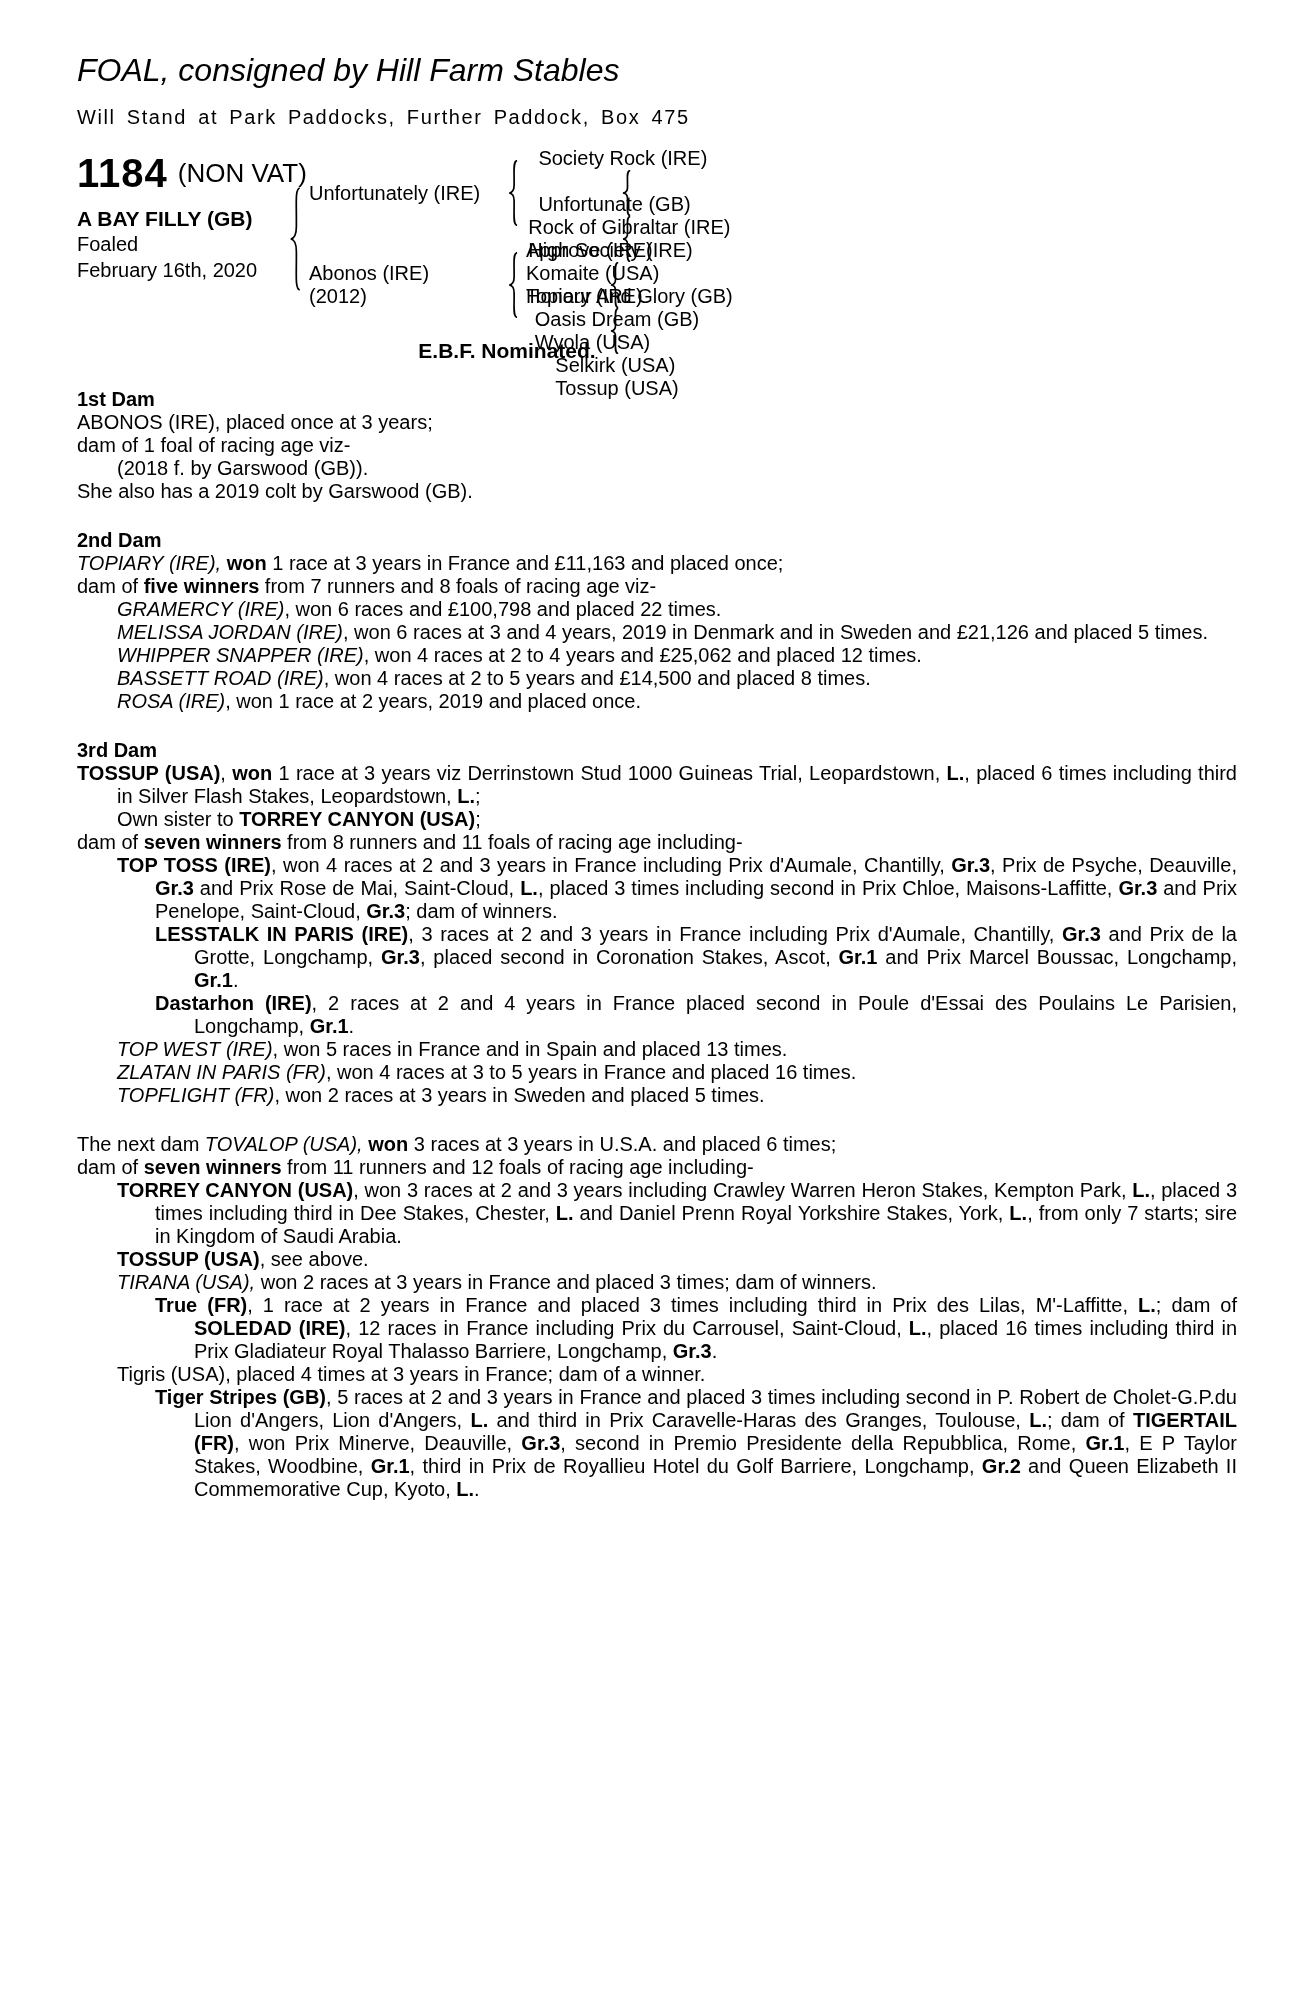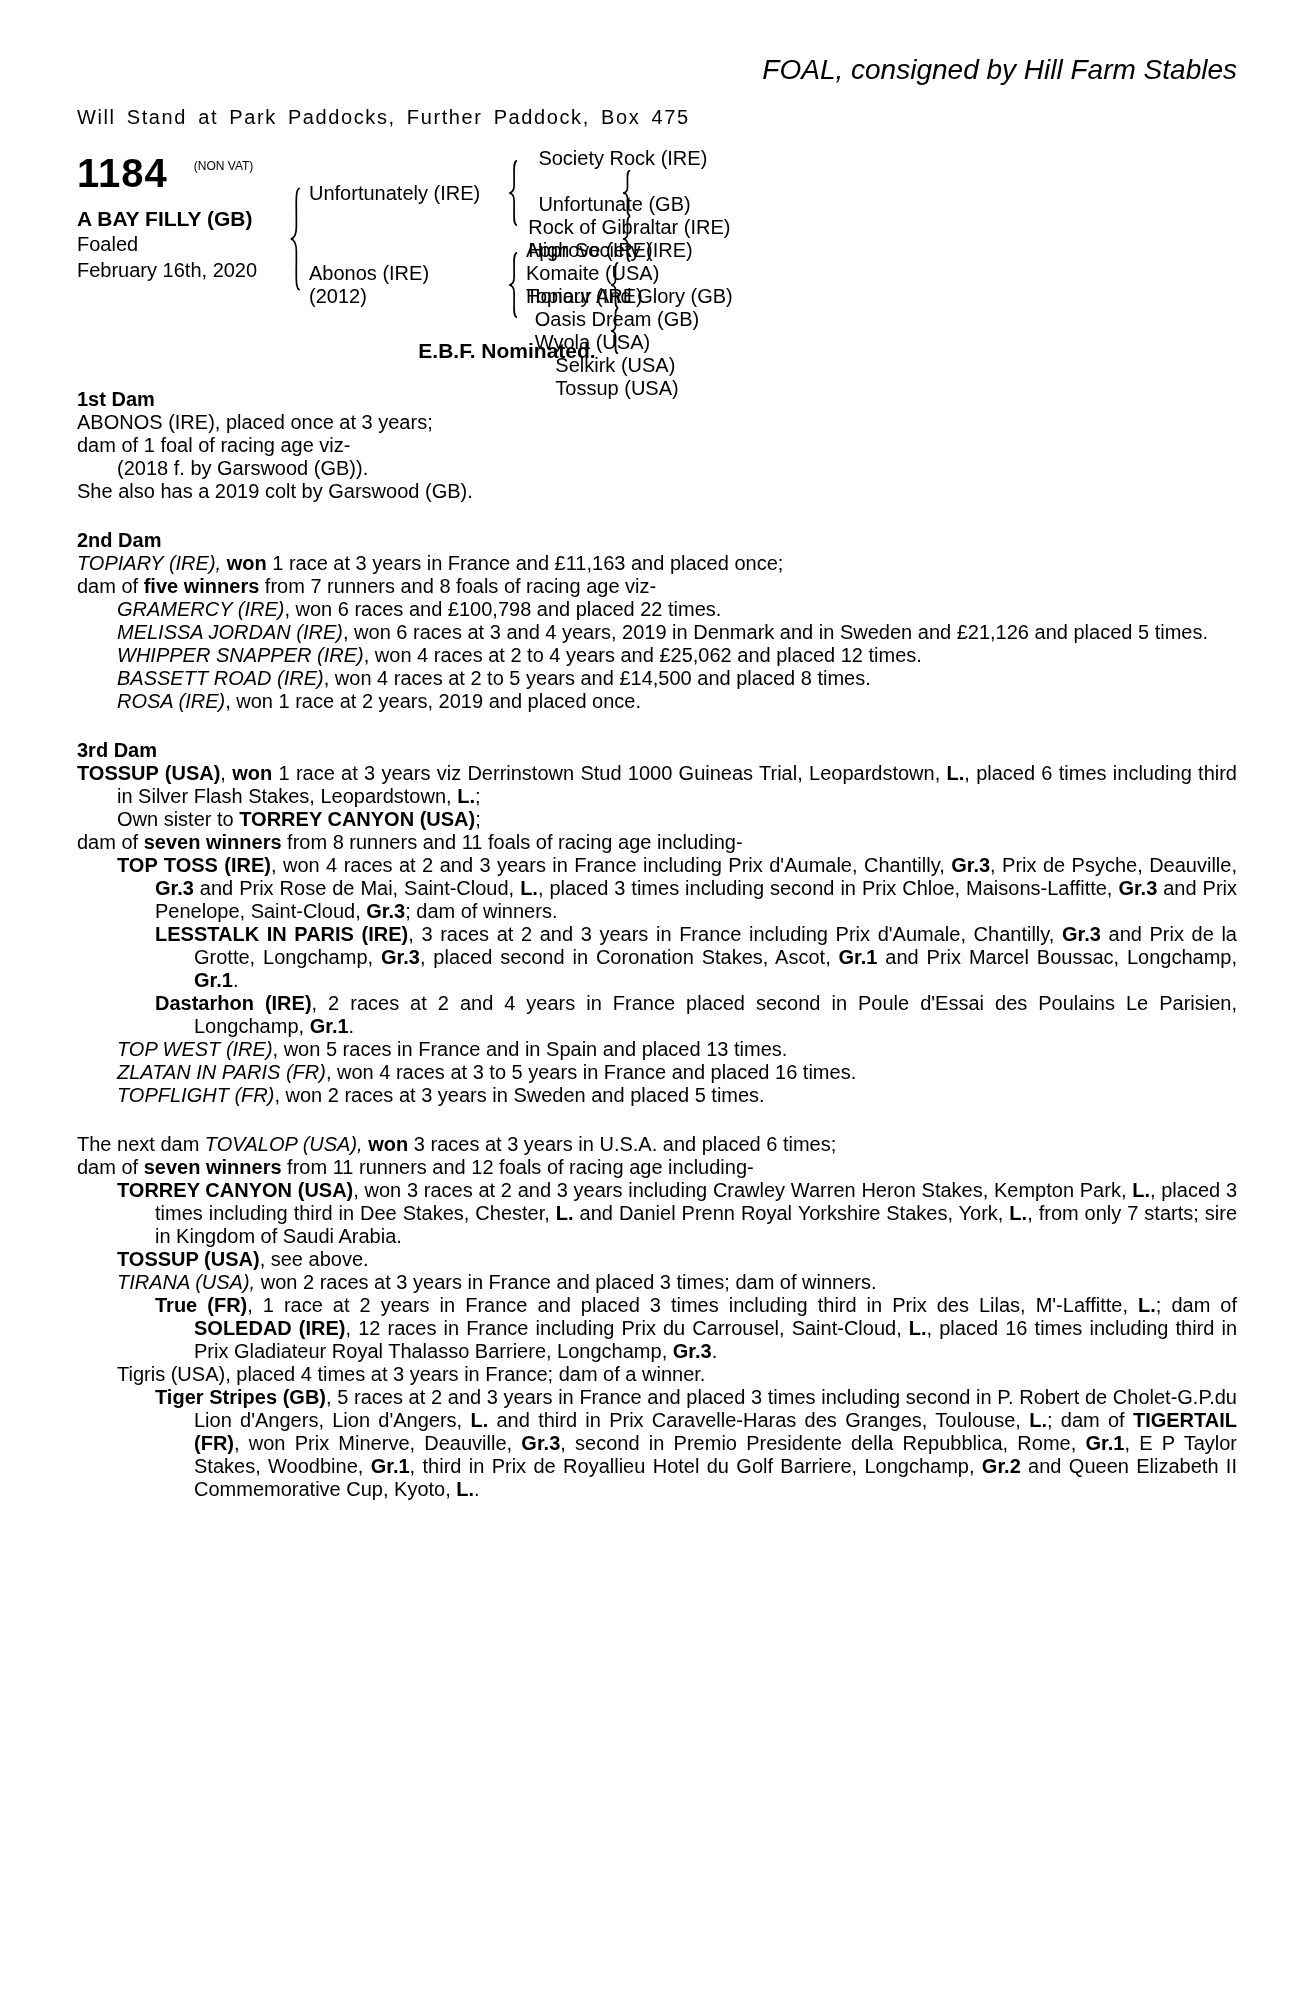--- a/index.html
+++ b/index.html
@@ -6,29 +6,29 @@
   html, body { background: #ffffff; }
   body {
     width: 1314px; height: 2000px;
     font-family: "Liberation Sans", sans-serif;
     color: #000;
     font-size: 20px;
     line-height: 23px;
   }
   .page { width: 1314px; height: 2000px; padding: 56px 77px 0 77px; overflow: hidden; }
 
-  .title { text-align: right; font-style: italic; font-size: 28px; line-height: 28px; }
+  .title { text-align: left; font-style: italic; font-size: 32px; line-height: 28px; }
   .stand { margin-top: 22px; font-weight: normal; font-size: 20px; letter-spacing: 1.6px; word-spacing: 4px; }
 
   
   .pedigree { display: flex; margin-top: 18px; align-items: flex-start; }
   .lot-col { width: 210px; flex: none; padding-top: 8px; }
-  .lot-line { display: flex; align-items: flex-start; gap: 26px; white-space: nowrap; }
+  .lot-line { display: flex; align-items: center; gap: 10px; white-space: nowrap; }
   .lot-number { font-size: 40px; font-weight: bold; line-height: 36px; letter-spacing: 1px; }
-  .vat { font-size: 12px; }
+  .vat { font-size: 26px; }
   .lot-desc { font-weight: bold; font-size: 21px; margin-top: 16px; white-space: nowrap; }
   .lot-foaled { margin-top: 3px; }
 
   .tree { display: flex; align-items: center; font-size: 20px; }
   .brace { flex: none; display: block; }
   .brace path { stroke: #000; fill: none; stroke-width: 1.7px; }
   .b0 { width: 15px; height: 104px; margin-right: 7px; }
   .b1 { width: 13px; height: 66px; margin-right: 7px; }
   .b2 { width: 12px; height: 46px; margin-right: 7px; }
   .gen1 { display: flex; flex-direction: column; }

